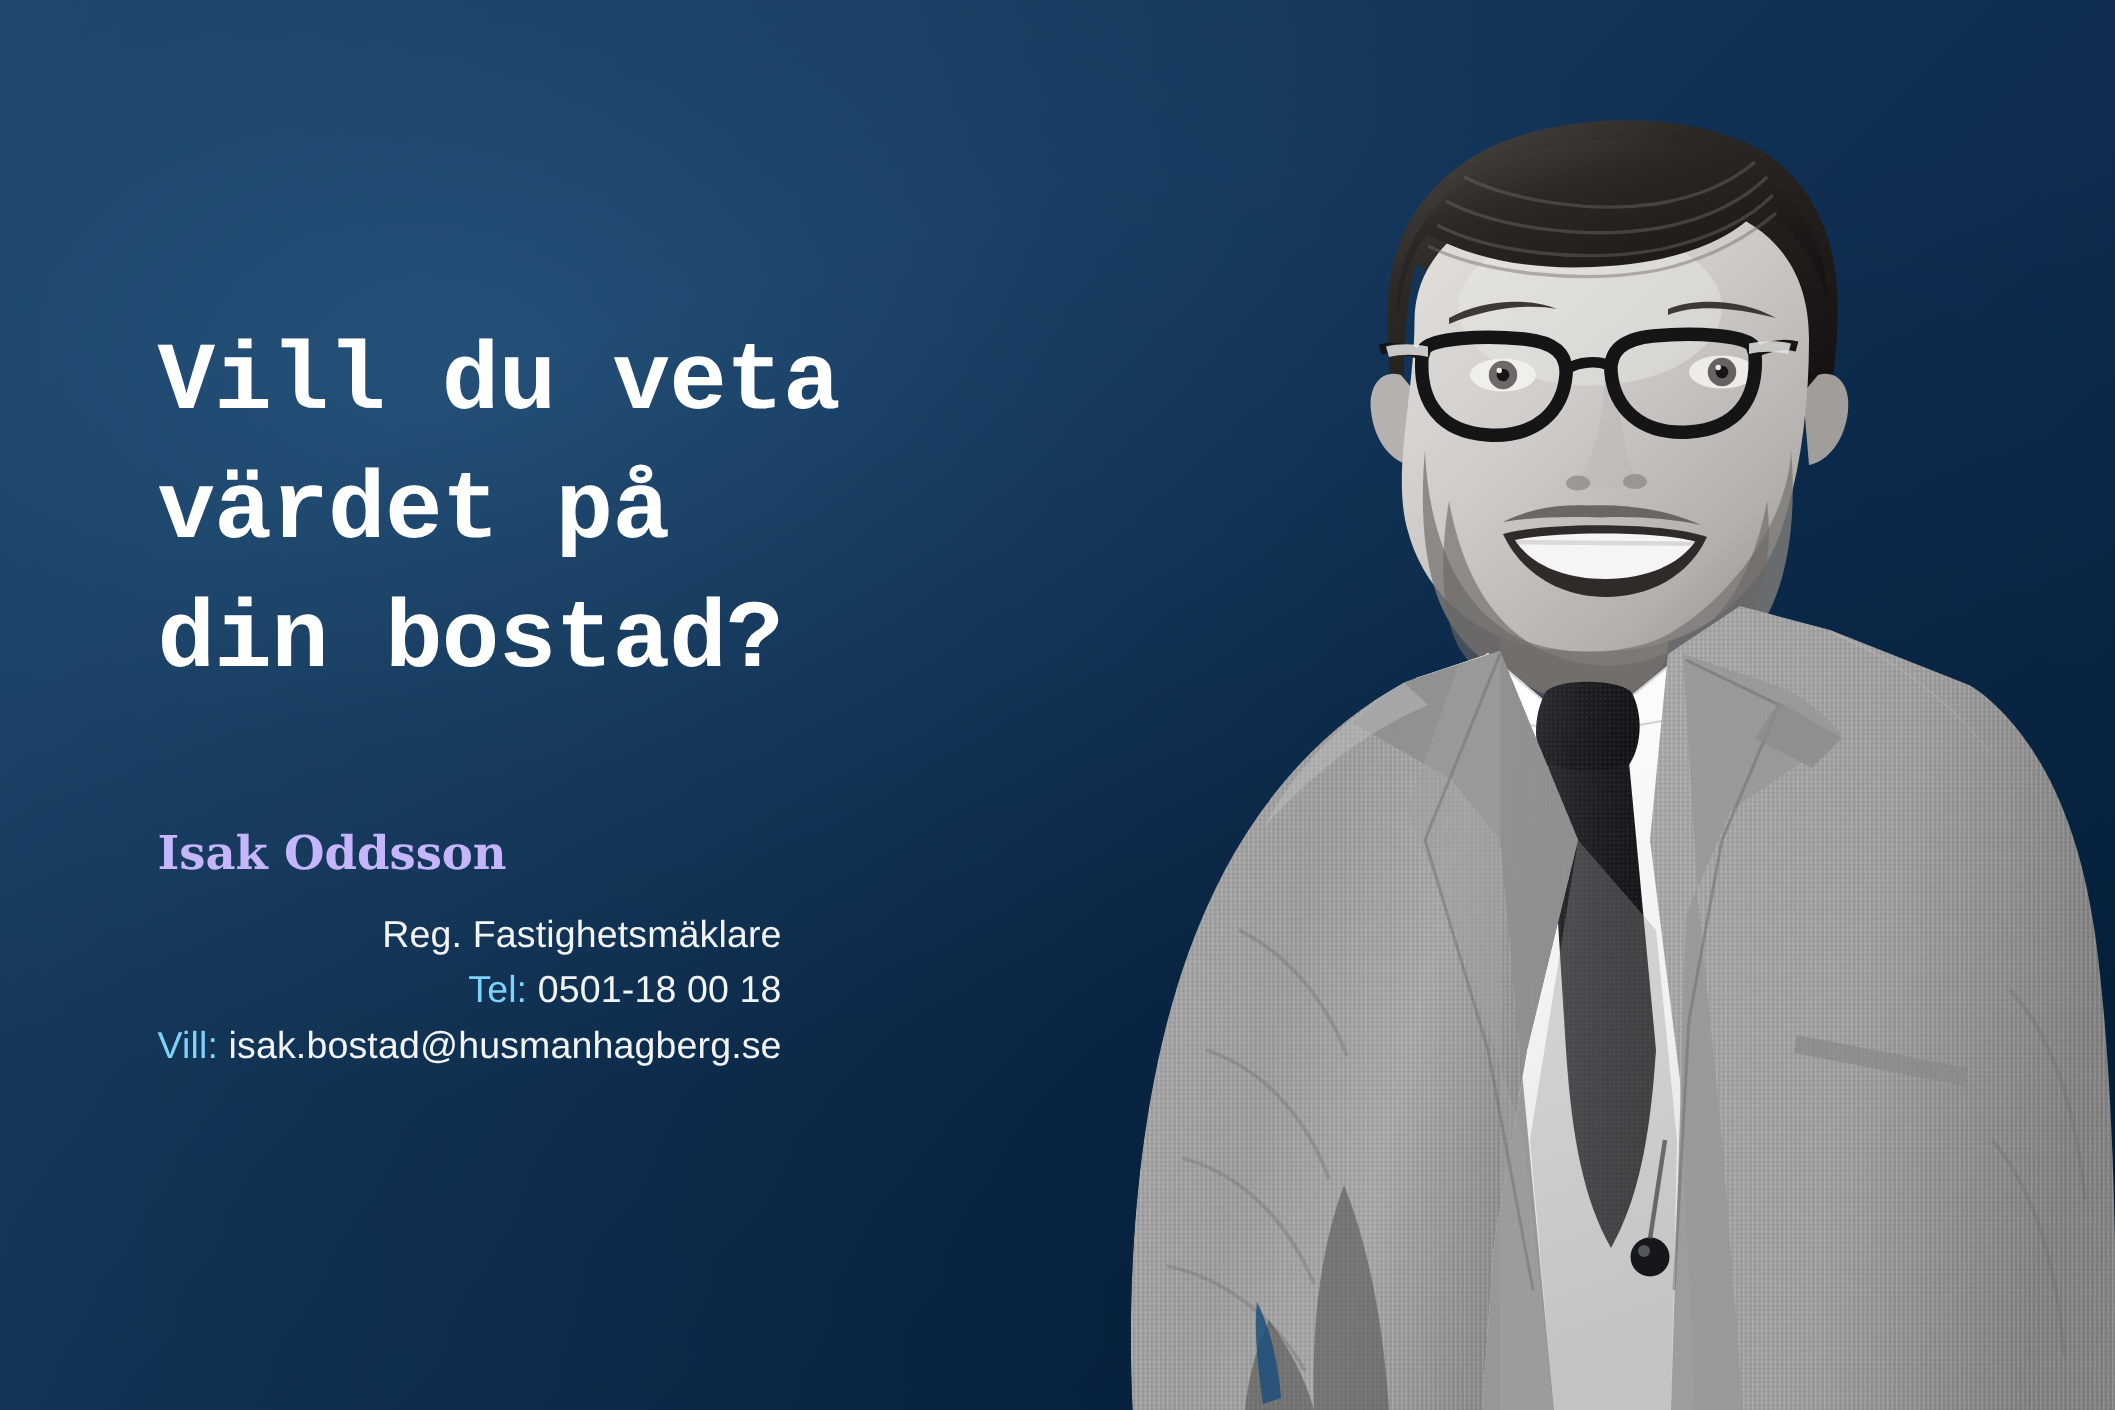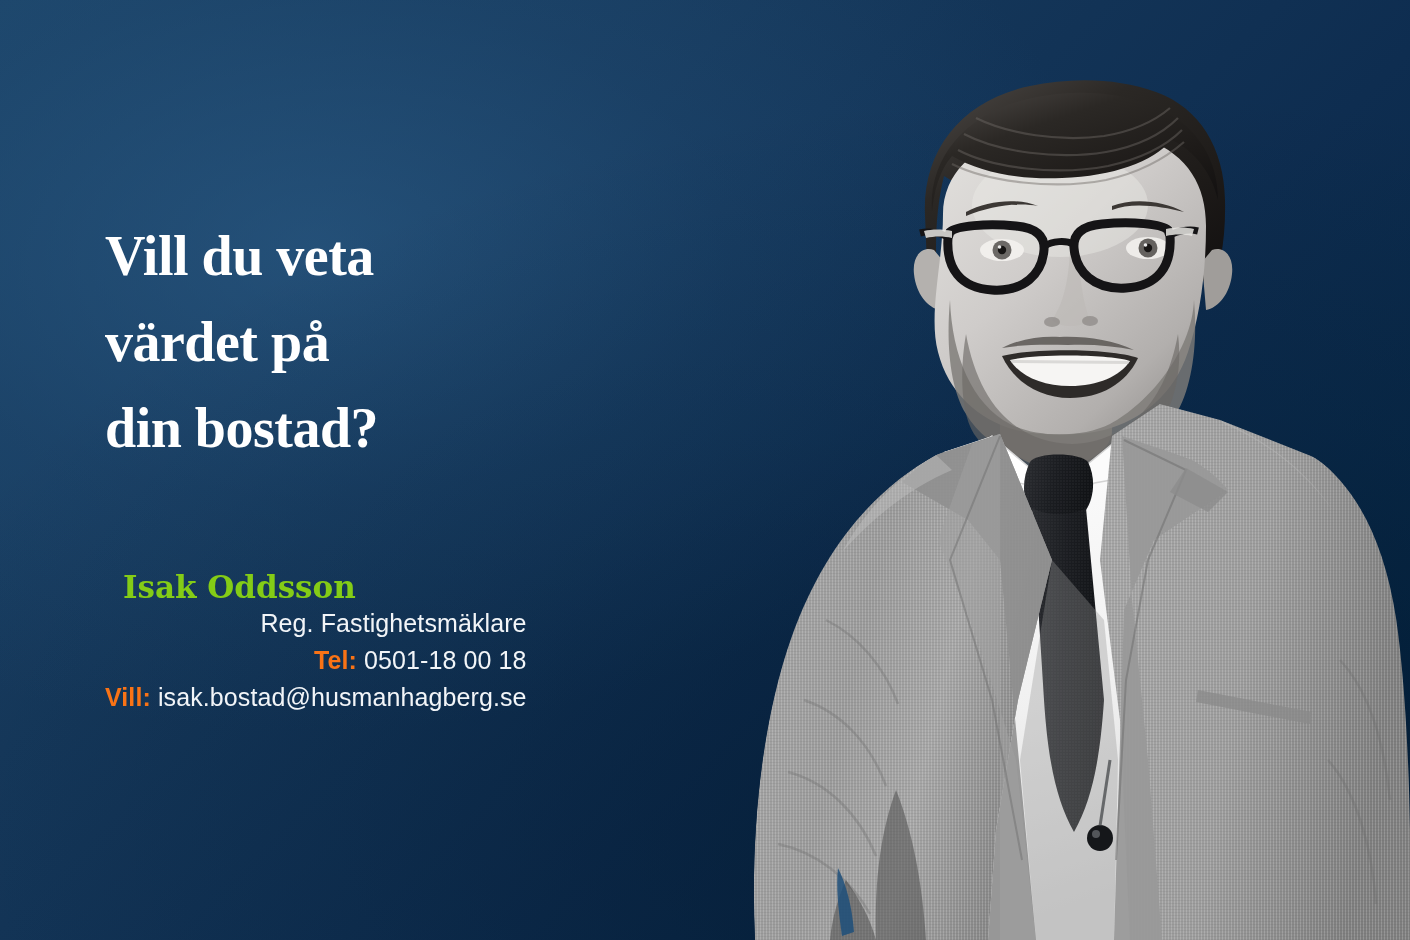--- a/index.html
+++ b/index.html
@@ -43,61 +43,61 @@
     top: 0;
     width: 640px;
     height: 940px;
   }
 
   .headline {
     position: absolute;
     top: 213px;
     left: 0;
     margin: 0;
-    font-family: Liberation Serif, serif;
+    font-family: Liberation Mono, monospace;
     font-weight: 700;
-    font-size: 56px;
+    font-size: 64px;
     line-height: 86px;
     letter-spacing: -0.5px;
     color: #ffffff;
     width: 600px;
   }
   .headline-line { display: block; white-space: nowrap; }
 
   .agent-name {
     position: absolute;
     top: 550px;
     left: 0;
-    margin: 18px;
+    margin: 0;
     font-family: "DejaVu Serif", "Liberation Serif", serif;
     font-weight: 700;
     font-size: 31px;
     line-height: 38px;
     letter-spacing: 0px;
-    color: #84cc16;
+    color: #c4b5fd;
     white-space: nowrap;
   }
 
   .contact-lines {
     position: absolute;
     top: 605px;
     left: 0;
     margin: 0;
     padding: 0;
     list-style: none;
     color: #f2f5f8;
     font-size: 25px;
     line-height: 37px;
     font-weight: 400;
     letter-spacing: 0.1px;
     white-space: nowrap;
     text-align: right;
   }
   .contact-lines li { white-space: nowrap; }
-  .contact-label { font-weight: 700; color: #f97316; }
+  .contact-label { font-weight: 400; color: #7dd3fc; }
 
   
   .portrait-wrap {
     position: absolute;
     left: 700px;
     top: 0;
     width: 710px;
     height: 940px;
   }
   .portrait-wrap svg { display: block; }

